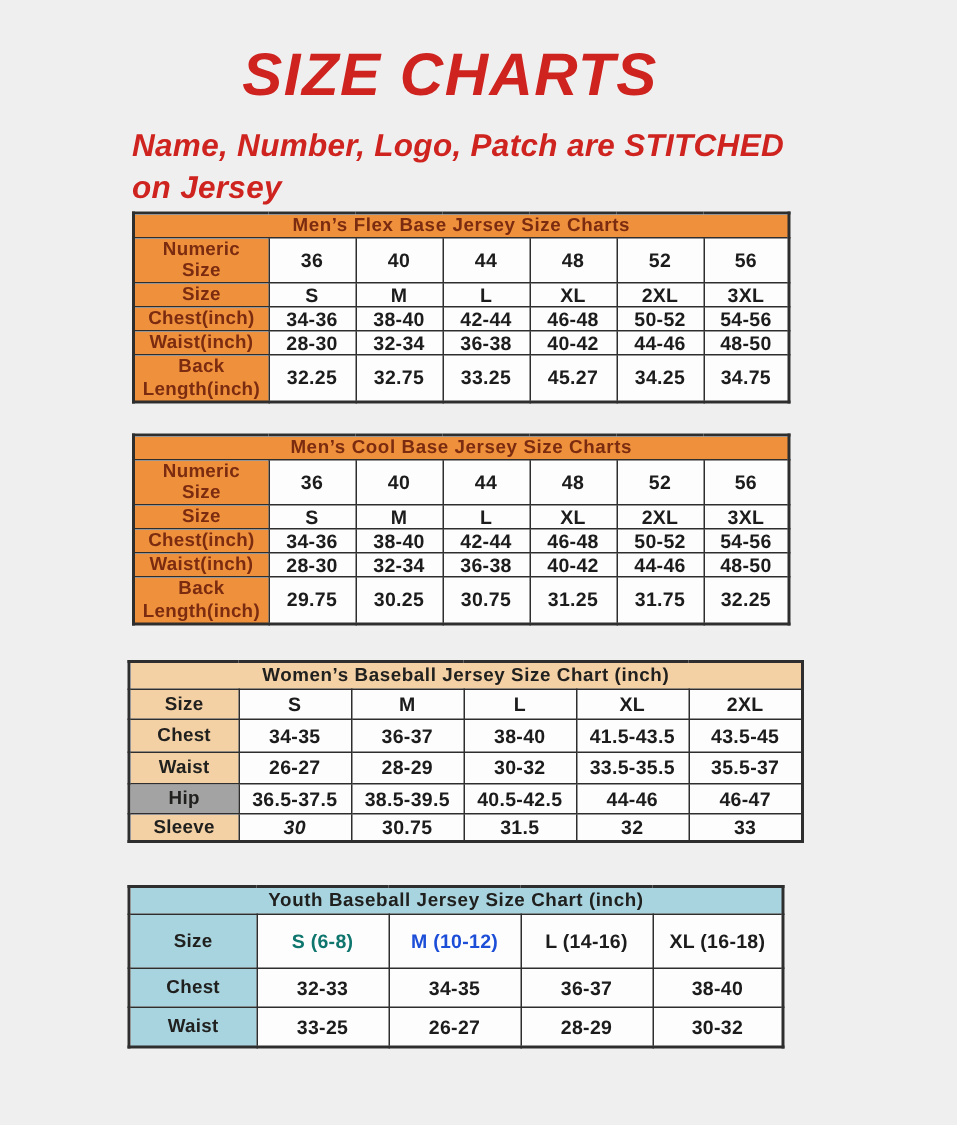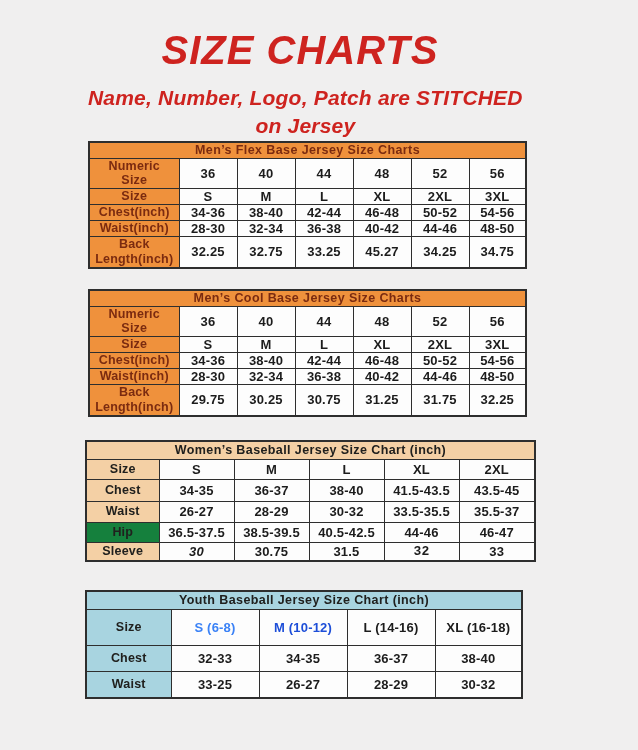--- a/index.html
+++ b/index.html
@@ -25,21 +25,20 @@
   }
   .subtitle {
     position: absolute;
     top: 84px;
     left: 88px;
     font-size: 21px;
     font-weight: bold;
     font-style: italic;
     line-height: 28px;
     letter-spacing: 0.2px;
-    text-align: center;
   }
   table.chart-table {
     position: absolute;
     border-collapse: collapse;
     table-layout: fixed;
     border: 2px solid #2e2e2e;
   }
   .chart-table th, .chart-table td {
     border: 1px solid #2e2e2e;
     text-align: center;
@@ -234,52 +233,52 @@
         </tr>
         <tr style="height: 21px;">
           <td class="label-cell" style="background: rgb(244, 208, 165); color: rgb(32, 32, 30);">Waist</td>
           <td class="value-cell" style="color: rgb(28, 28, 28);">26-27</td>
           <td class="value-cell" style="color: rgb(28, 28, 28);">28-29</td>
           <td class="value-cell" style="color: rgb(28, 28, 28);">30-32</td>
           <td class="value-cell" style="color: rgb(28, 28, 28);">33.5-35.5</td>
           <td class="value-cell" style="color: rgb(28, 28, 28);">35.5-37</td>
         </tr>
         <tr style="height: 20px;">
-          <td class="label-cell" style="background: #15803d; color: rgb(32, 32, 30);">Hip</td>
+          <td class="label-cell" style="background: #a3a3a3; color: rgb(32, 32, 30);">Hip</td>
           <td class="value-cell" style="color: rgb(28, 28, 28);">36.5-37.5</td>
           <td class="value-cell" style="color: rgb(28, 28, 28);">38.5-39.5</td>
           <td class="value-cell" style="color: rgb(28, 28, 28);">40.5-42.5</td>
           <td class="value-cell" style="color: rgb(28, 28, 28);">44-46</td>
           <td class="value-cell" style="color: rgb(28, 28, 28);">46-47</td>
         </tr>
         <tr style="height: 19px;">
           <td class="label-cell" style="background: rgb(244, 208, 165); color: rgb(32, 32, 30);">Sleeve</td>
           <td class="value-cell" style="color: rgb(28, 28, 28); font-style: italic;">30</td>
           <td class="value-cell" style="color: rgb(28, 28, 28);">30.75</td>
           <td class="value-cell" style="color: rgb(28, 28, 28);">31.5</td>
-          <td class="value-cell" style="color: rgb(28, 28, 28); font-family: Liberation Mono, monospace;">32</td>
+          <td class="value-cell" style="color: rgb(28, 28, 28);">32</td>
           <td class="value-cell" style="color: rgb(28, 28, 28);">33</td>
         </tr>
       </tbody>
     </table>
   <table class="chart-table t3" style="background: rgb(253, 253, 253);">
       <colgroup>
         <col style="width: 85px;">
         <col style="width: 88px;">
         <col style="width: 88px;">
         <col style="width: 88px;">
         <col style="width: 87px;">
       </colgroup>
       <tbody>
         <tr style="height: 18px;">
           <th colspan="5" style="background: rgb(168, 212, 224); color: rgb(32, 32, 30);">Youth Baseball Jersey Size Chart (inch)</th>
         </tr>
         <tr style="height: 36px;">
           <td class="label-cell" style="background: rgb(168, 212, 224); color: rgb(32, 32, 30);">Size</td>
-          <td class="value-cell" style="color: #3b82f6;">S (6-8)</td>
+          <td class="value-cell" style="color: #0f766e;">S (6-8)</td>
           <td class="value-cell" style="color: #1d4ed8;">M (10-12)</td>
           <td class="value-cell" style="color: rgb(28, 28, 28);">L (14-16)</td>
           <td class="value-cell" style="color: rgb(28, 28, 28);">XL (16-18)</td>
         </tr>
         <tr style="height: 26px;">
           <td class="label-cell" style="background: rgb(168, 212, 224); color: rgb(32, 32, 30);">Chest</td>
           <td class="value-cell" style="color: rgb(28, 28, 28);">32-33</td>
           <td class="value-cell" style="color: rgb(28, 28, 28);">34-35</td>
           <td class="value-cell" style="color: rgb(28, 28, 28);">36-37</td>
           <td class="value-cell" style="color: rgb(28, 28, 28);">38-40</td>

